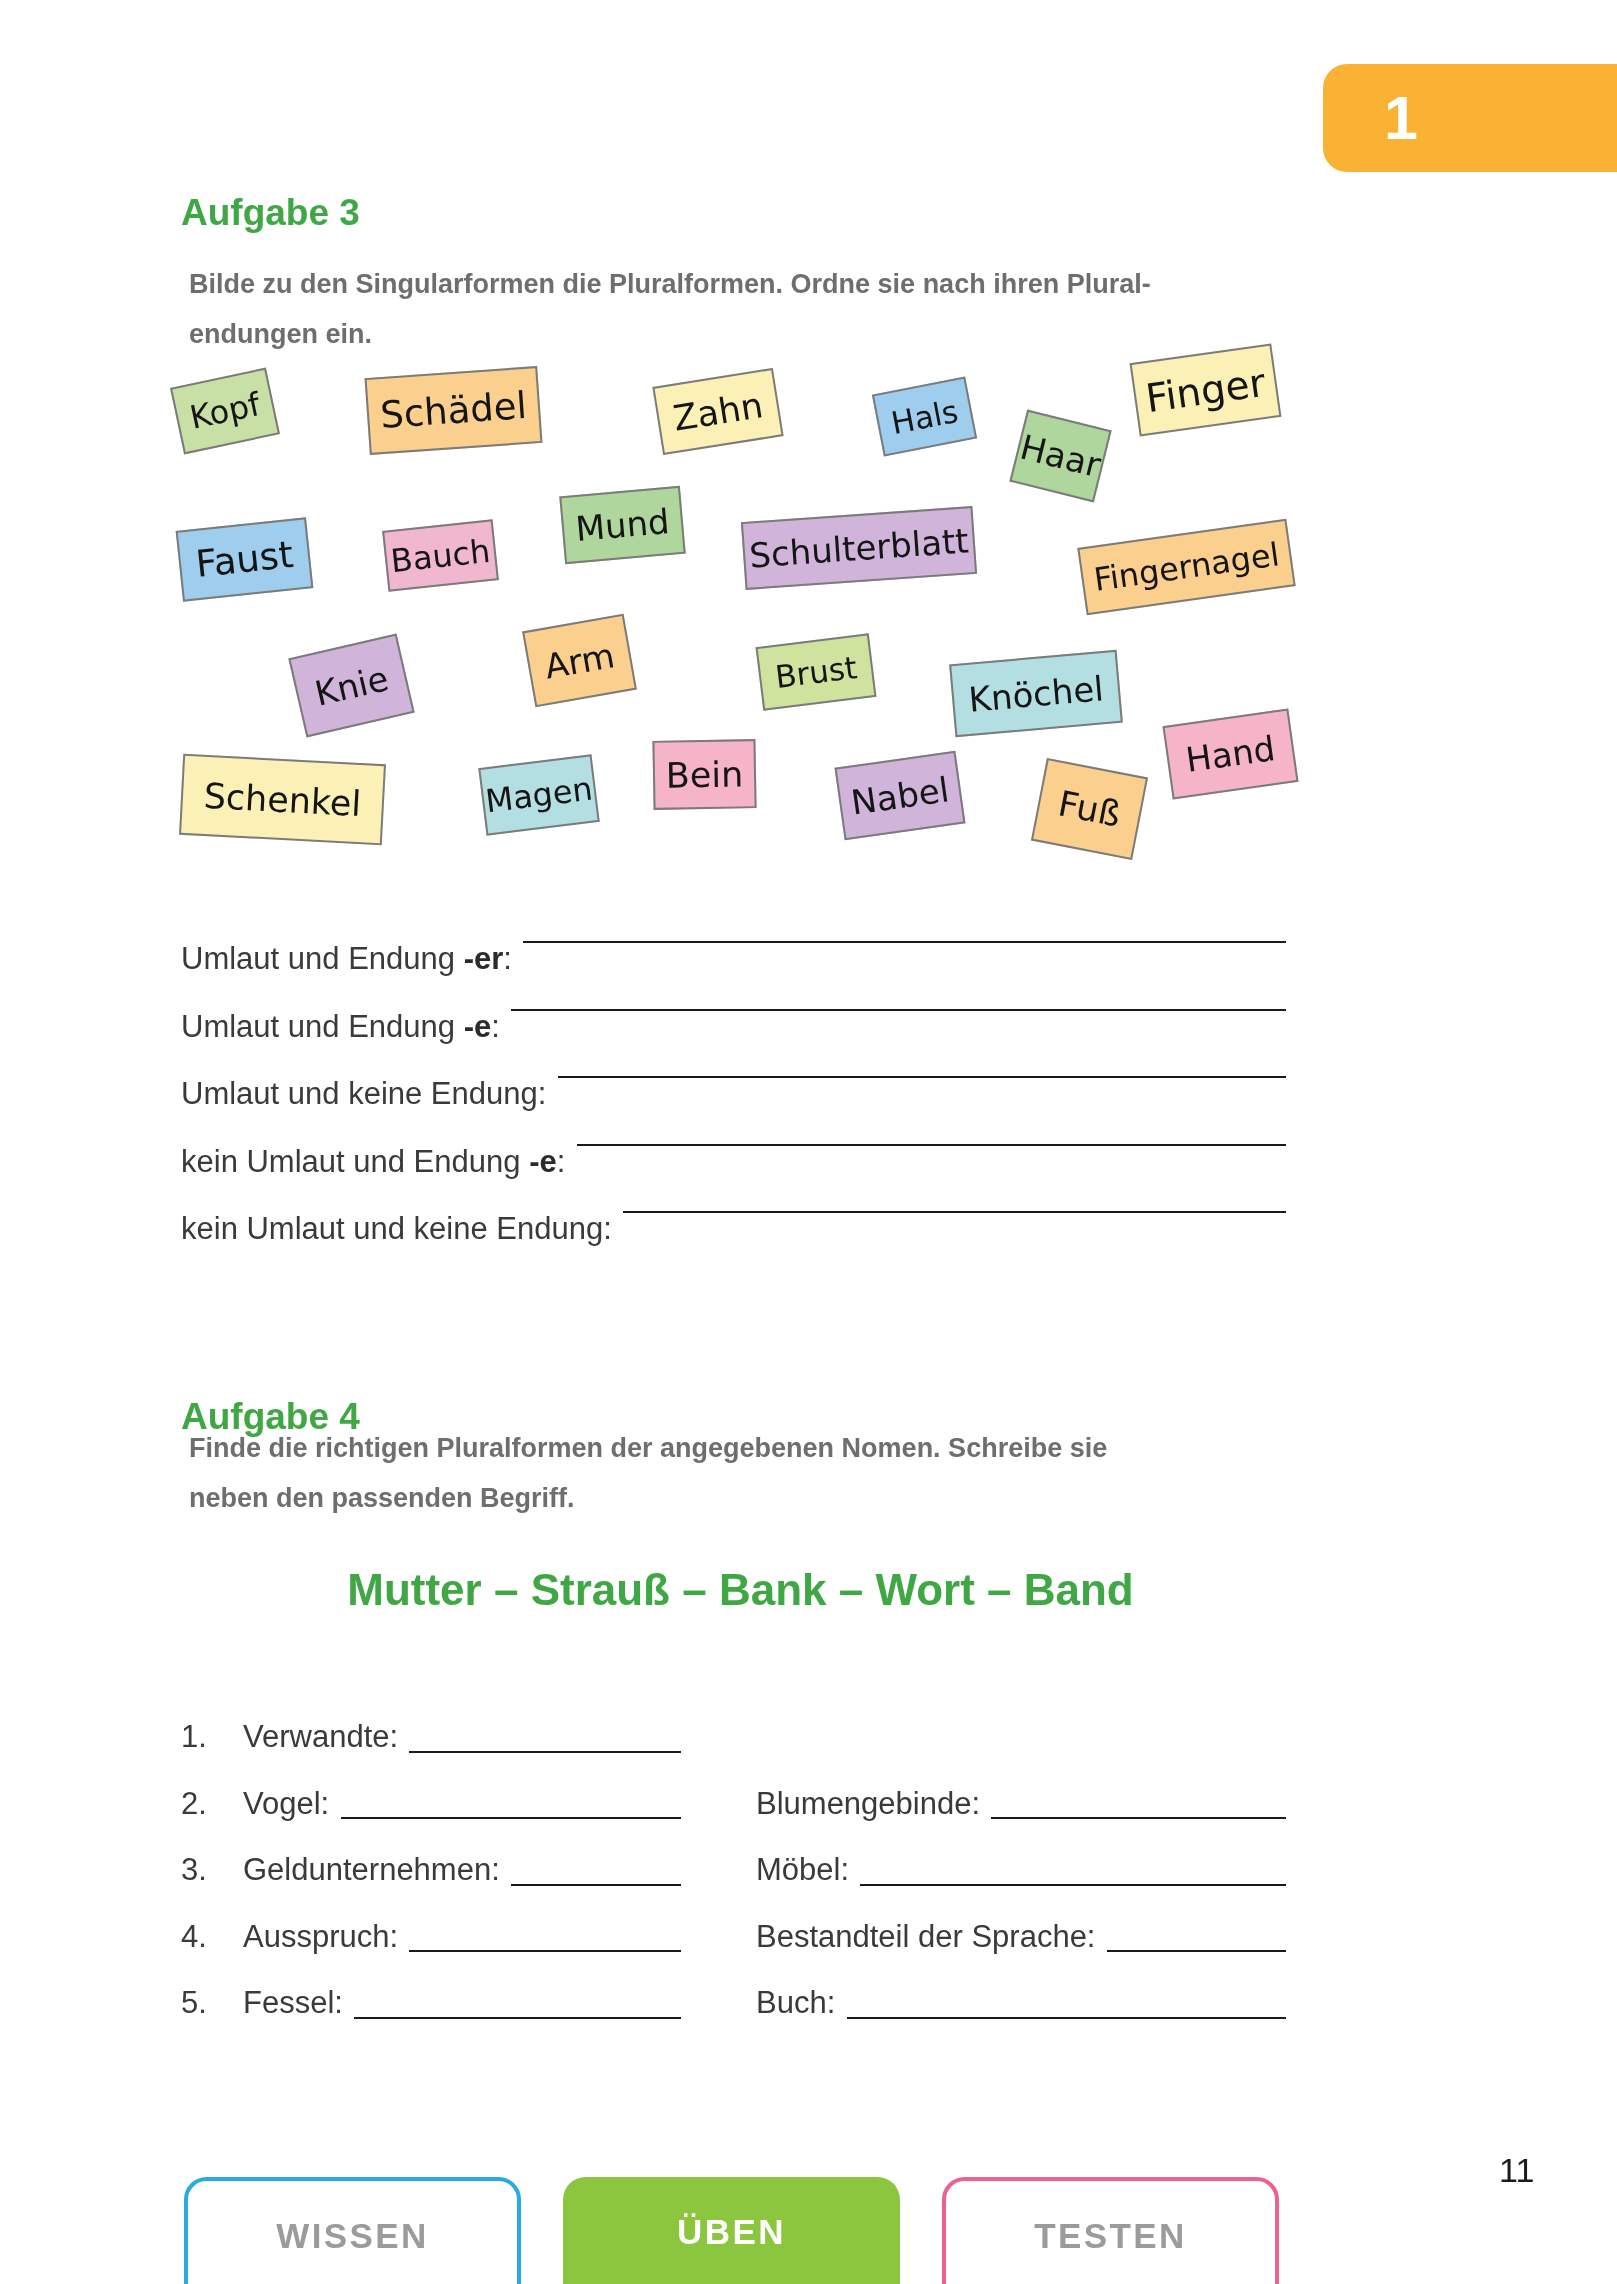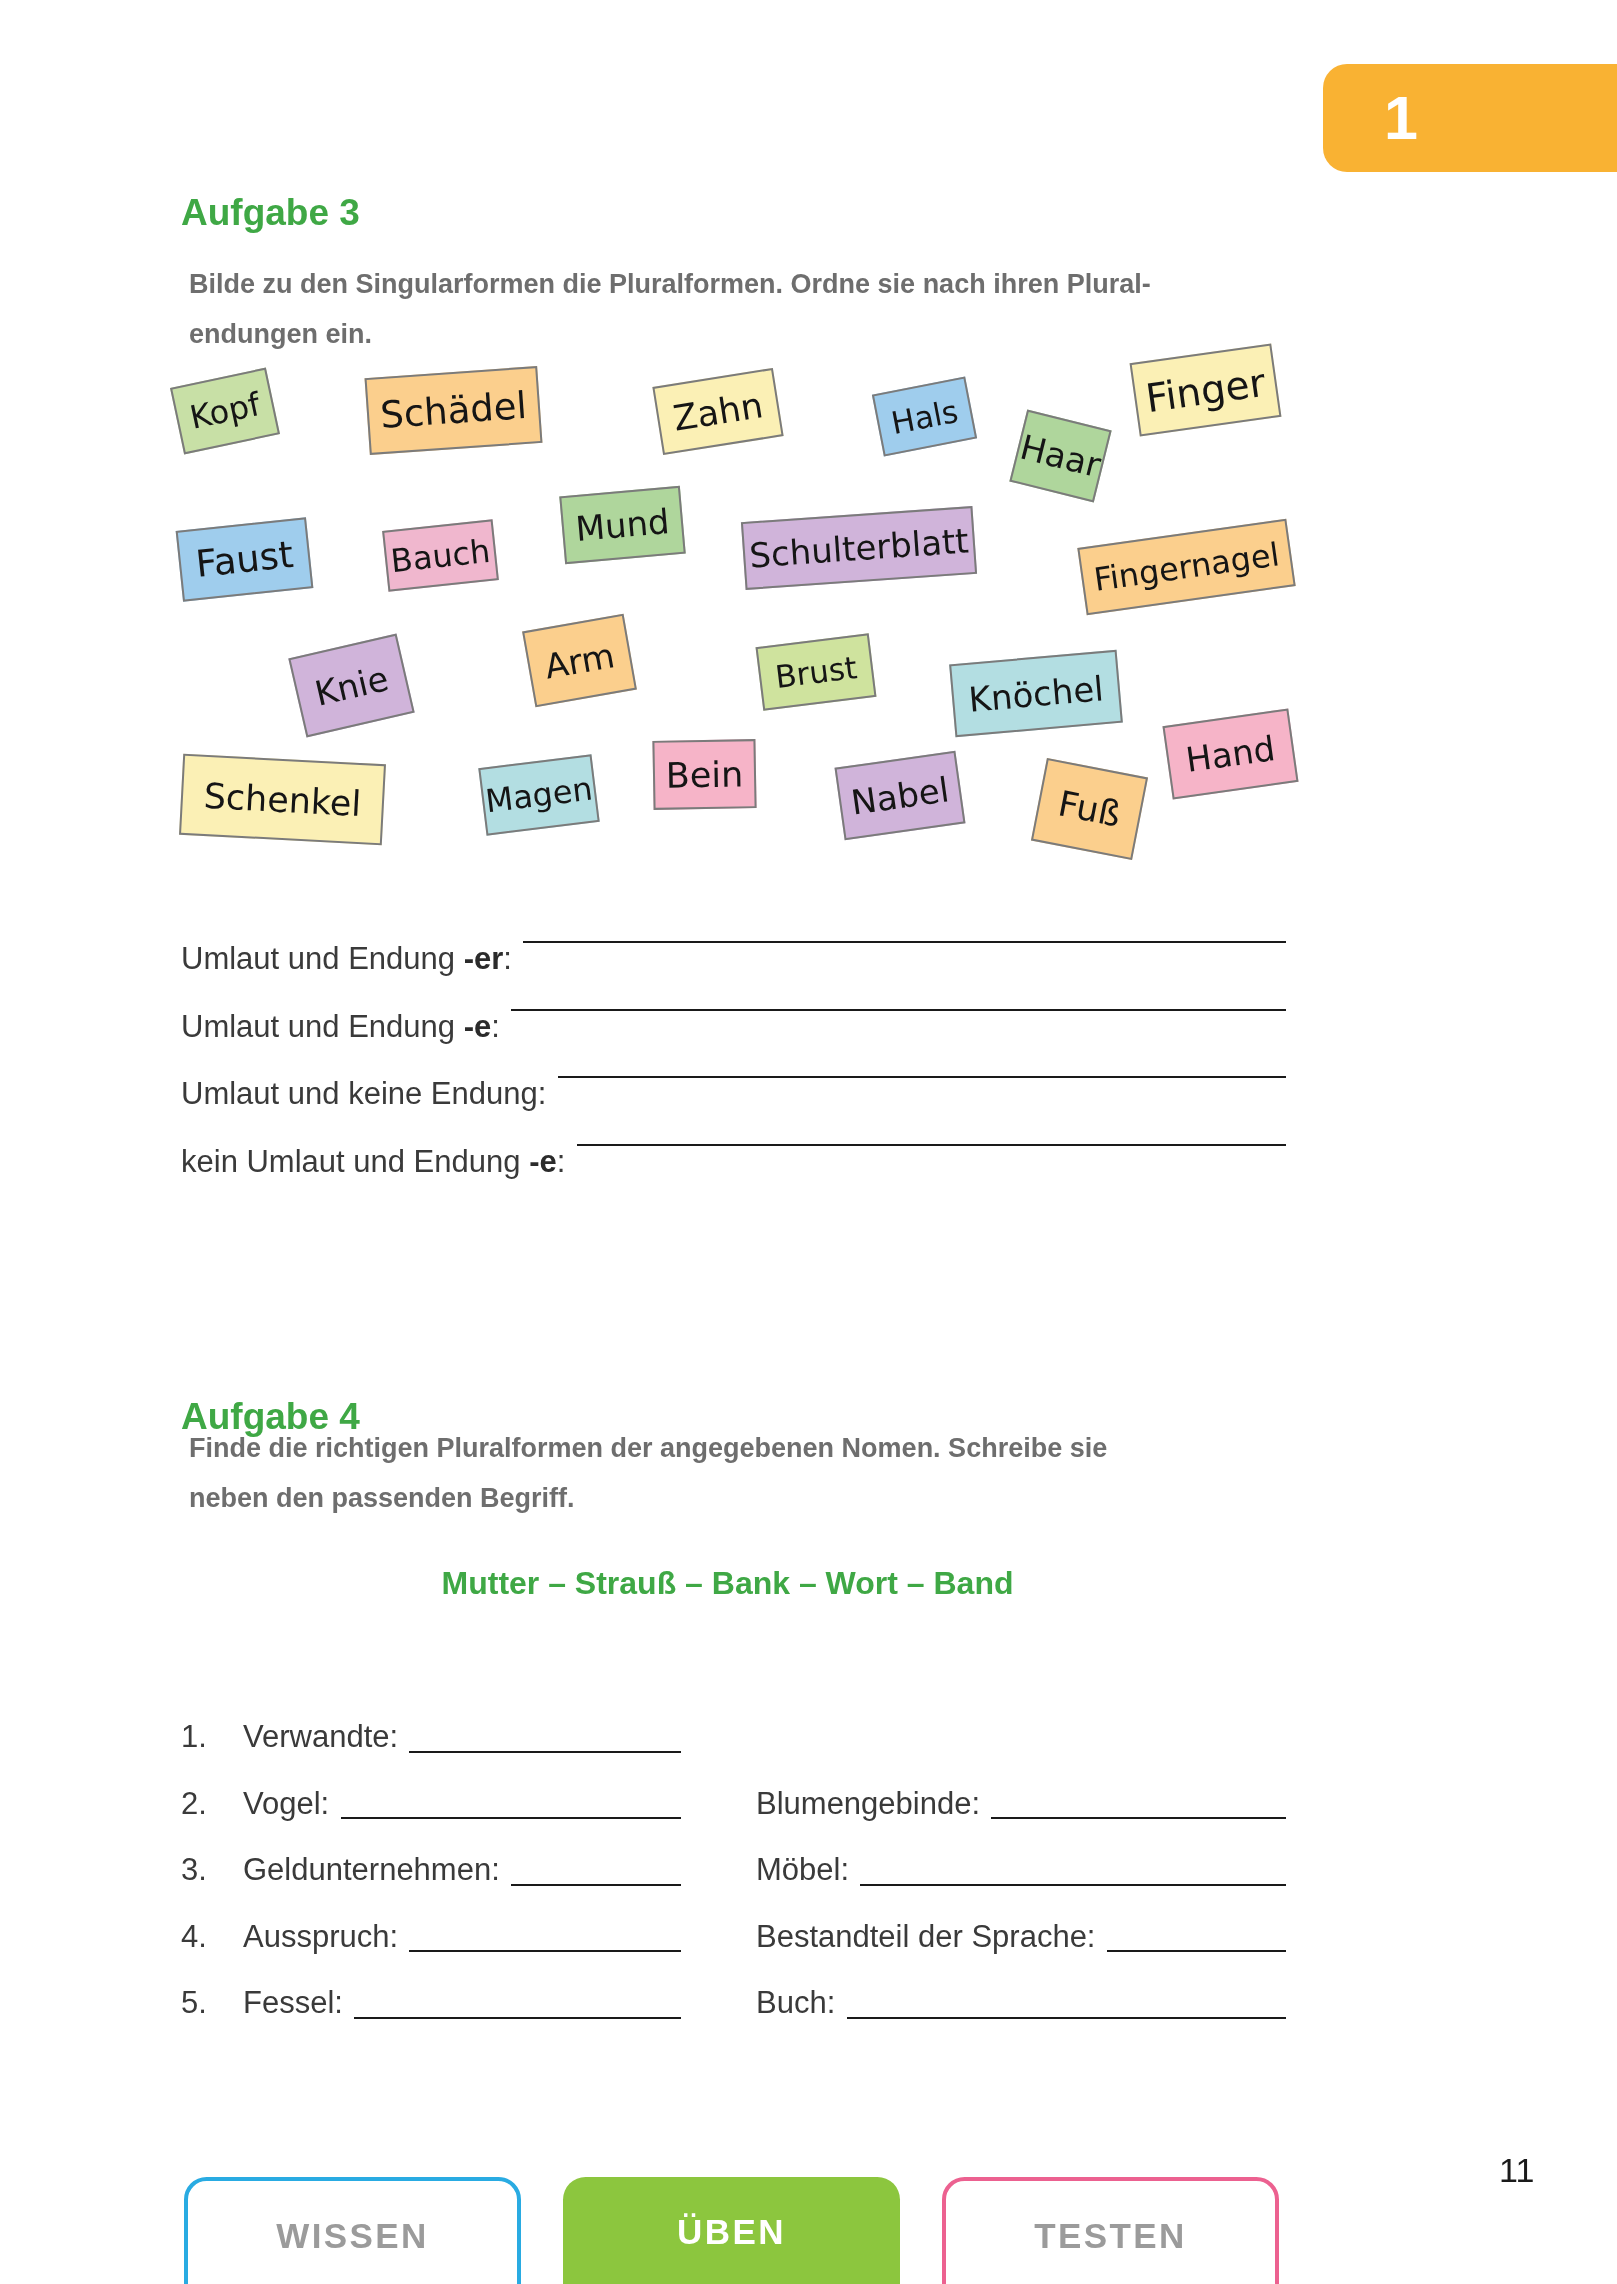--- a/index.html
+++ b/index.html
@@ -34,22 +34,22 @@
     white-space:nowrap;
   }
   
   .blanks{position:absolute;left:181px;top:941px;width:1105px;}
   .blank-row{display:flex;align-items:flex-start;height:45px;margin-bottom:22.6px;}
   .blank-label{font-size:31px;color:#3a3a3a;white-space:pre;}
   .blank-label b{color:#2b2b2b;}
   .blank-line{flex:1;border-bottom:2.4px solid #1a1a1a;margin-left:11.3px;margin-bottom:2.4px;height:0;}
   
   .word-bank{
-    position:absolute;left:175px;width:1105px;text-align:center;
-    font-size:32px;font-weight:bold;margin:0;
+    position:absolute;left:188px;width:1105px;text-align:center;
+    font-size:44px;font-weight:bold;margin:0;
   }
   
   .items{position:absolute;left:181px;top:1711px;width:1105px;}
   .item-row{display:flex;align-items:flex-end;height:44px;margin-bottom:22.6px;}
   .item-left{width:500px;display:flex;align-items:flex-end;}
   .item-right{flex:1;margin-left:52px;display:flex;align-items:flex-end;}
   .item-num{width:39px;font-size:31px;color:#3a3a3a;flex:none;}
   .item-label{font-size:31px;color:#3a3a3a;white-space:pre;margin-left:23px;}
   .item-line{flex:1;border-bottom:2.4px solid #1a1a1a;margin-left:11.3px;margin-bottom:2.4px;height:0;}
   
@@ -154,20 +154,24 @@
         <div class="blank-line"></div>
       </div>
       <div class="blank-row">
         <span class="blank-label">Umlaut und keine Endung:</span>
         <div class="blank-line"></div>
       </div>
       <div class="blank-row">
         <span class="blank-label">kein Umlaut und Endung <b>-e</b>:</span>
         <div class="blank-line"></div>
       </div>
+      <div class="blank-row">
+        <span class="blank-label">kein Umlaut und keine Endung:</span>
+        <div class="blank-line"></div>
+      </div>
     </div>
 
   <h2 class="task-title" id="a4-title" style="top: 1396px; color: rgb(63, 168, 69);">Aufgabe 4</h2>
 
   <div class="task-instr" style="top:1415px;">
     <span>Finde die richtigen Pluralformen der angegebenen Nomen. Schreibe sie</span><br>
     <span>neben den passenden Begriff.</span>
   </div>
 
   <p class="word-bank" id="word-bank" style="top: 1565px; color: rgb(63, 168, 69);">Mutter – Strauß – Bank – Wort – Band</p>

